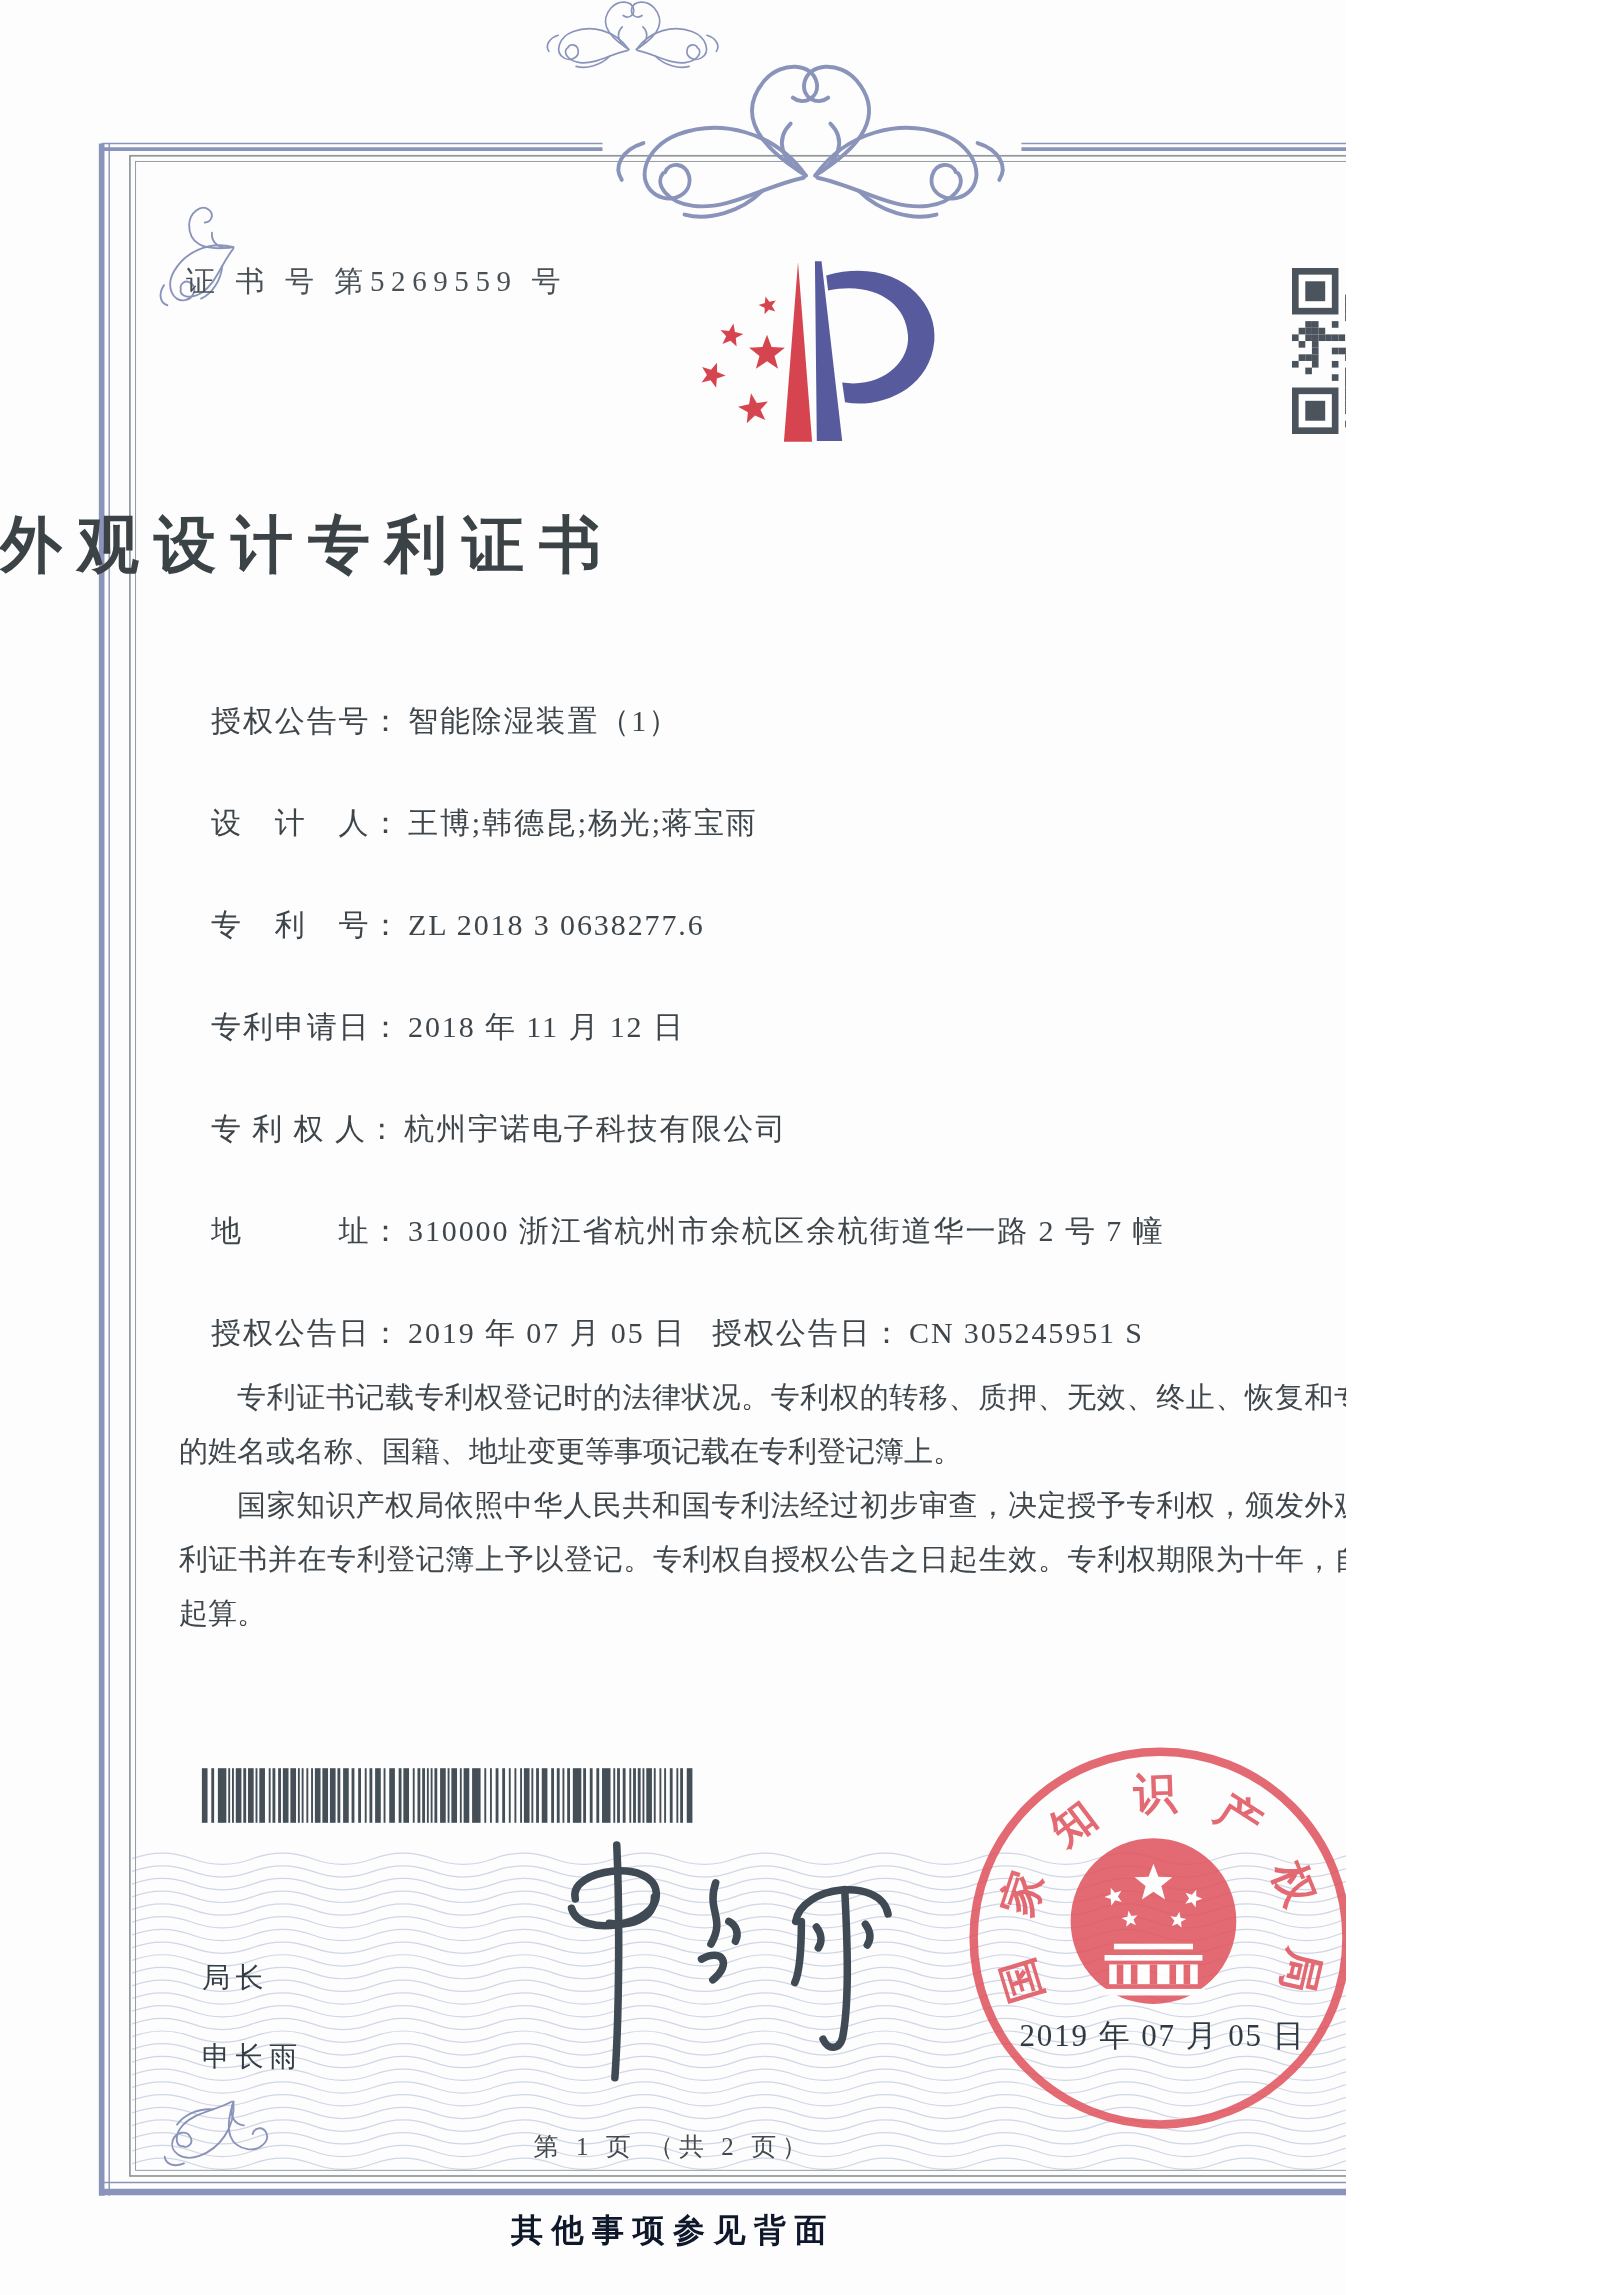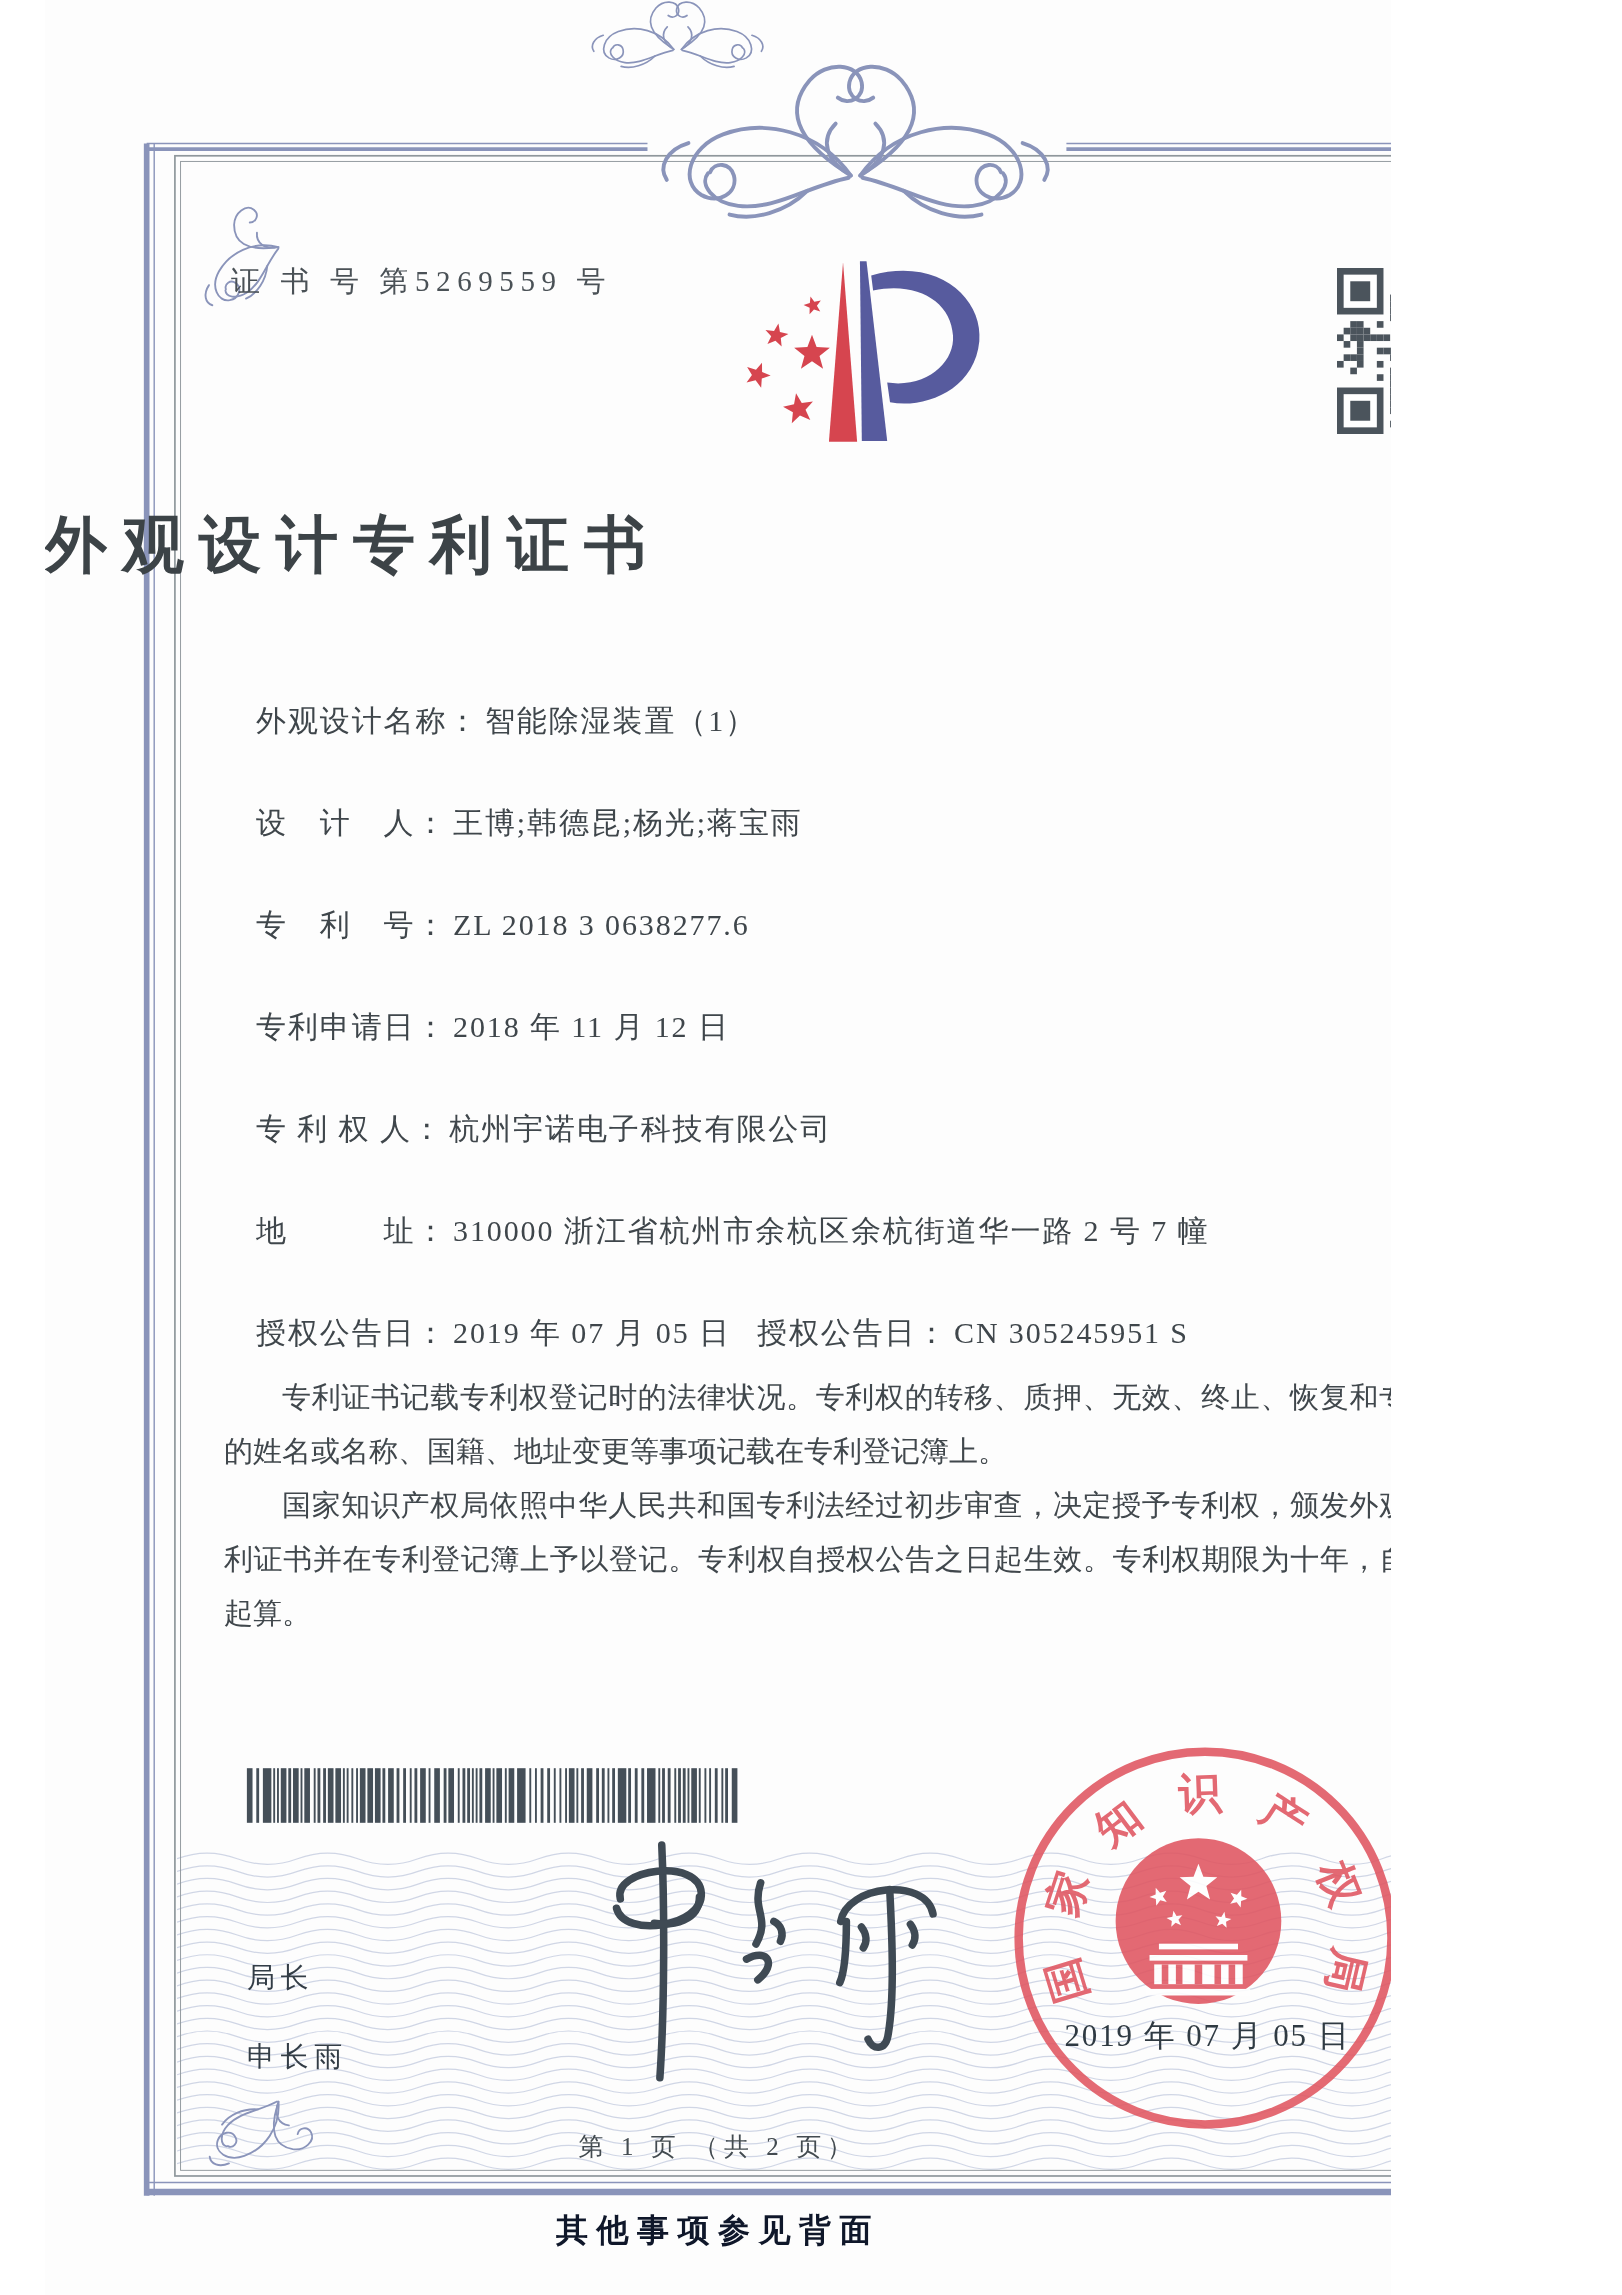--- a/index.html
+++ b/index.html
@@ -1,17 +1,17 @@
 <!DOCTYPE html>
 <html style="font-size:15px"><head>
 <meta charset="utf-8">
 <style>
   html,body{margin:0;padding:0;background:#ffffff;}
   .page{position:relative;width:1346px;height:2296px;background:#fdfdfd;overflow:hidden;
-        font-family:"Liberation Serif","DejaVu Serif",serif;color:#3d444a;margin-left:45px;}
+        font-family:"Liberation Serif","DejaVu Serif",serif;color:#3d444a;}
   svg{display:block}
   .abs{position:absolute;}
   .cert-no{left:186px;top:262px;font-size:29px;letter-spacing:6.6px;color:#4a5156;z-index:2;}
   .title{left:0;width:100%;top:503px;text-align:left;font-size:62px;font-weight:bold;
          letter-spacing:15px;color:#3c4347;z-index:2;}
   .fields{left:211px;top:701px;width:1234px;z-index:2;}
   .frow{height:102px;font-size:30px;letter-spacing:1.9px;line-height:40px;position:relative;color:#3f464b;}
   .frow .val{margin-left:5.6px;}
   .frow .pair2{position:absolute;left:501px;top:0;}
   .paras{left:179px;top:1370px;width:1273px;z-index:2;}
@@ -324,21 +324,21 @@
       <rect x="192" y="176" width="8" height="8" fill="#4b545c"></rect>
       <rect x="192" y="192" width="8" height="8" fill="#4b545c"></rect>
     </svg>
 
   <div class="abs cert-no">证 书 号 第5269559 号</div>
 
   <div class="abs title">外观设计专利证书</div>
 
   <div class="abs fields">
     <div class="frow">
-      <span>外观设计名称：</span><span class="val">智能除湿装置（1）</span>
+      <span>授权公告号：</span><span class="val">智能除湿装置（1）</span>
     </div>
     <div class="frow">
       <span>设　计　人：</span><span class="val">王博;韩德昆;杨光;蒋宝雨</span>
     </div>
     <div class="frow">
       <span>专　利　号：</span><span class="val">ZL 2018 3 0638277.6</span>
     </div>
     <div class="frow">
       <span>专利申请日：</span><span class="val">2018 年 11 月 12 日</span>
     </div>

